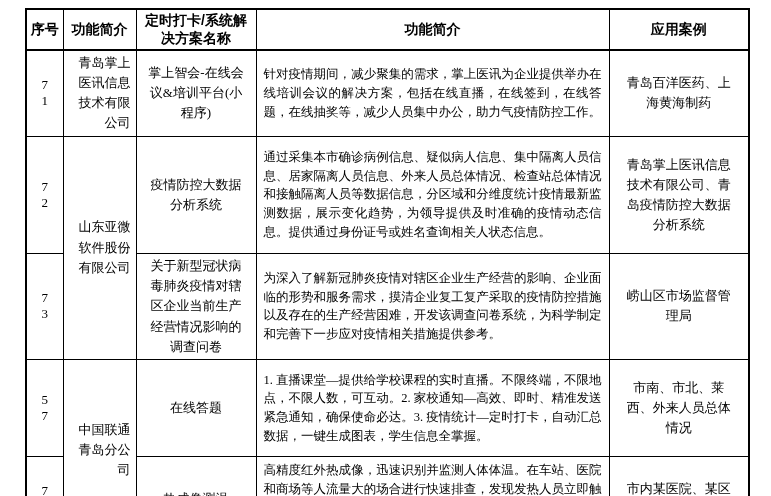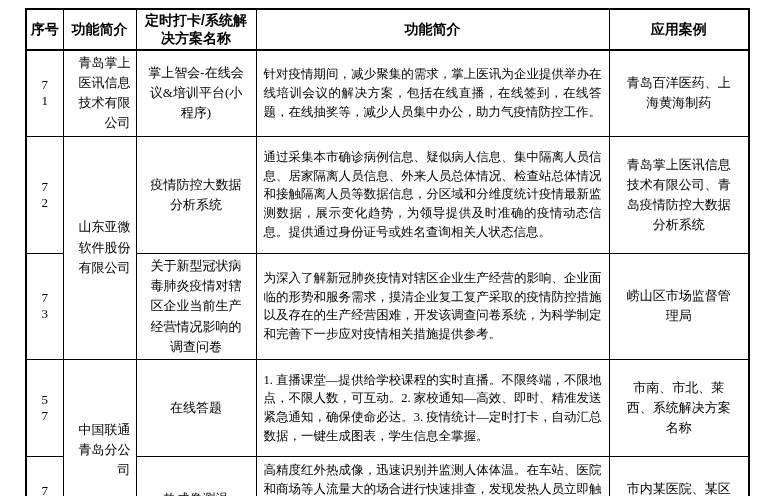--- a/index.html
+++ b/index.html
@@ -117,21 +117,21 @@
       <td class="cell-no">73</td>
       <td class="cell-product">关于新型冠状病毒肺炎疫情对辖区企业当前生产经营情况影响的调查问卷</td>
       <td class="cell-desc">为深入了解新冠肺炎疫情对辖区企业生产经营的影响、企业面临的形势和服务需求，摸清企业复工复产采取的疫情防控措施以及存在的生产经营困难，开发该调查问卷系统，为科学制定和完善下一步应对疫情相关措施提供参考。</td>
       <td class="cell-case">崂山区市场监督管理局</td>
     </tr>
     <tr class="row-74">
       <td class="cell-no">57</td>
       <td class="cell-company" rowspan="2">中国联通青岛分公司</td>
       <td class="cell-product">在线答题</td>
       <td class="cell-desc">1. 直播课堂—提供给学校课程的实时直播。不限终端，不限地点，不限人数，可互动。2. 家校通知—高效、即时、精准发送紧急通知，确保使命必达。3. 疫情统计—定时打卡，自动汇总数据，一键生成图表，学生信息全掌握。</td>
-      <td class="cell-case">市南、市北、莱西、系统解决方案名称</td>
+      <td class="cell-case">市南、市北、莱西、外来人员总体情况</td>
     </tr>
     <tr class="row-75">
       <td class="cell-no">75</td>
       <td class="cell-product">热成像测温</td>
       <td class="cell-desc">高精度红外热成像，迅速识别并监测人体体温。在车站、医院和商场等人流量大的场合进行快速排查，发现发热人员立即触发报警。人员通过热像仪监测区域即可完成体温检测，非接触式，远离被测人群，有效避免感染。</td>
       <td class="cell-case">市内某医院、某区大数据局</td>
     </tr>
   </tbody>
 </table>
 

